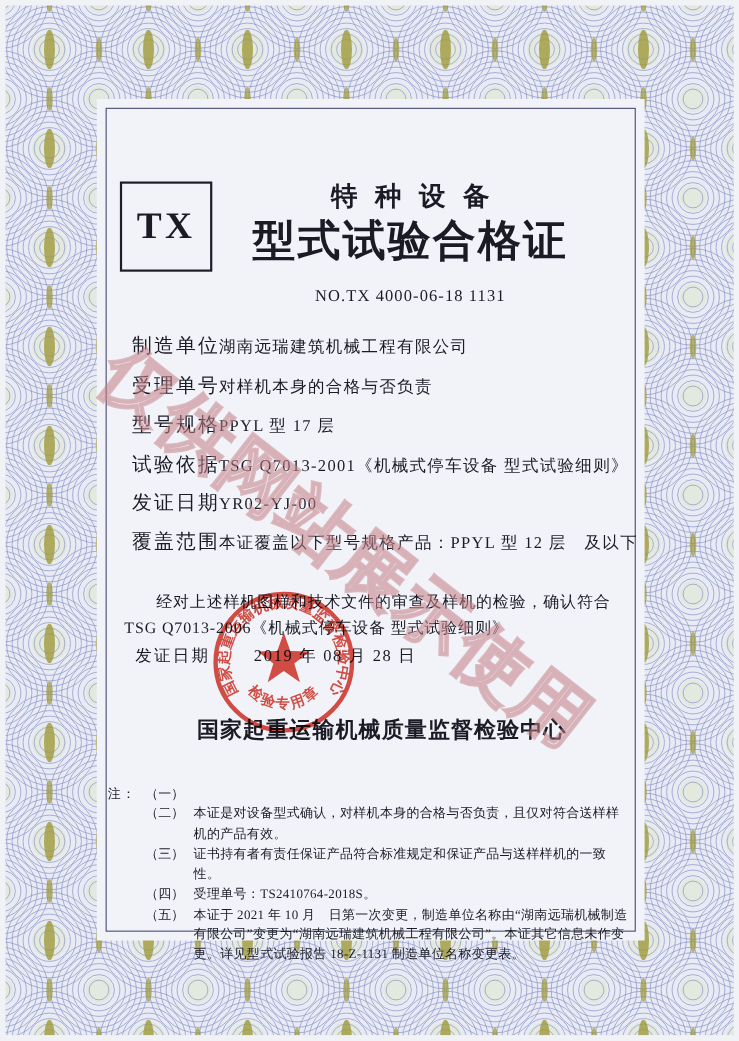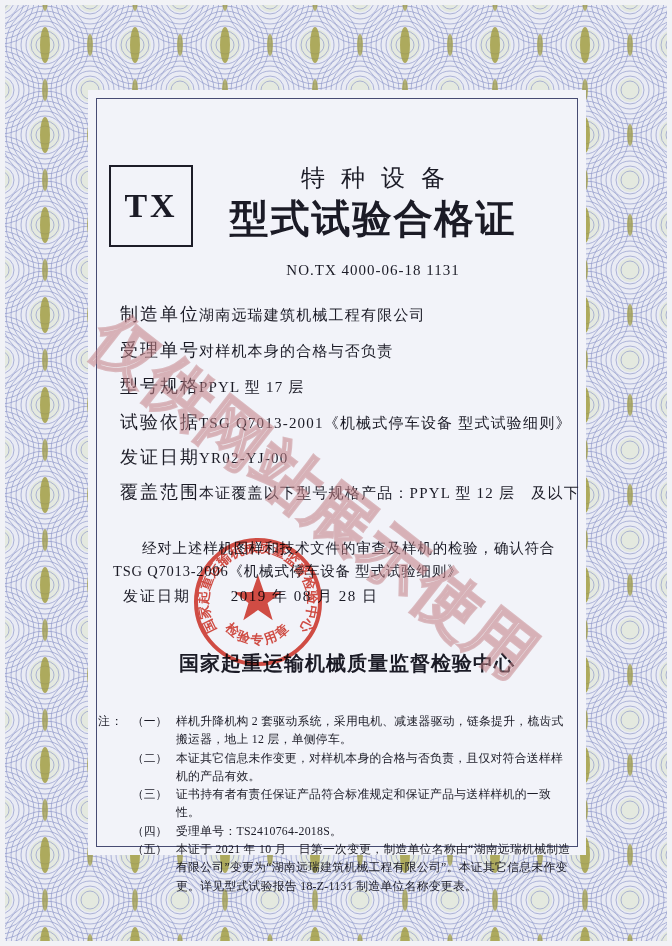--- a/index.html
+++ b/index.html
@@ -18,21 +18,21 @@
     position:absolute;left:8px;top:8px;right:8px;bottom:8px;
     border:1.5px solid #464b72;pointer-events:none;
   }
   .tx-badge{
     position:absolute;left:21px;top:75px;width:84px;height:82px;
     border:2px solid #1d1d28;box-sizing:border-box;
     display:flex;align-items:center;justify-content:center;
     font-size:34px;font-weight:700;letter-spacing:3px;
   }
   .title-block{position:absolute;left:112px;right:40px;text-align:center;}
-  .title-small{top:72px;font-size:24px;letter-spacing:16px;text-indent:16px;font-weight:400;}
+  .title-small{top:72px;font-size:24px;letter-spacing:16px;text-indent:16px;font-weight:700;}
   .title-large{top:102px;font-size:39px;font-weight:700;letter-spacing:2px;}
   .cert-number{top:172px;font-size:15px;letter-spacing:1px;}
   .field-row{position:absolute;left:32px;right:14px;height:22px;white-space:nowrap;}
   .field-label{display:inline-block;width:72px;font-size:18px;letter-spacing:2px;}
   .field-value{font-size:15px;letter-spacing:1.2px;margin-left:3px;}
   .conclusion{
     position:absolute;left:25px;right:22px;top:430px;
     font-size:14.5px;line-height:1.62;letter-spacing:0.8px;text-indent:2em;margin-top:17px;
   }
   .date-row{position:absolute;left:35px;top:497px;font-size:15px;}
@@ -163,25 +163,24 @@
     </svg>
 
     <div class="authority">国家起重运输机械质量监督检验中心</div>
 
     <div class="notes">
       <div class="notes-wrap">
         <div class="notes-label">注：</div>
         <div class="note-list">
           <div class="note-item">
             <span class="note-marker">（一）</span>
-            <span class="note-text">样机升降机构 2 套驱动系统，采用电机、减速器驱动，链条提升，梳齿式搬运器，地上 12 层，单侧停车。</span>
           </div>
           <div class="note-item">
             <span class="note-marker">（二）</span>
-            <span class="note-text">本证其它信息未作变更，对样机本身的合格与否负责，且仅对符合送样样机的产品有效。</span>
+            <span class="note-text">本证是对设备型式确认，对样机本身的合格与否负责，且仅对符合送样样机的产品有效。</span>
           </div>
           <div class="note-item">
             <span class="note-marker">（三）</span>
             <span class="note-text">证书持有者有责任保证产品符合标准规定和保证产品与送样样机的一致性。</span>
           </div>
           <div class="note-item">
             <span class="note-marker">（四）</span>
             <span class="note-text">受理单号：TS2410764-2018S。</span>
           </div>
           <div class="note-item">

